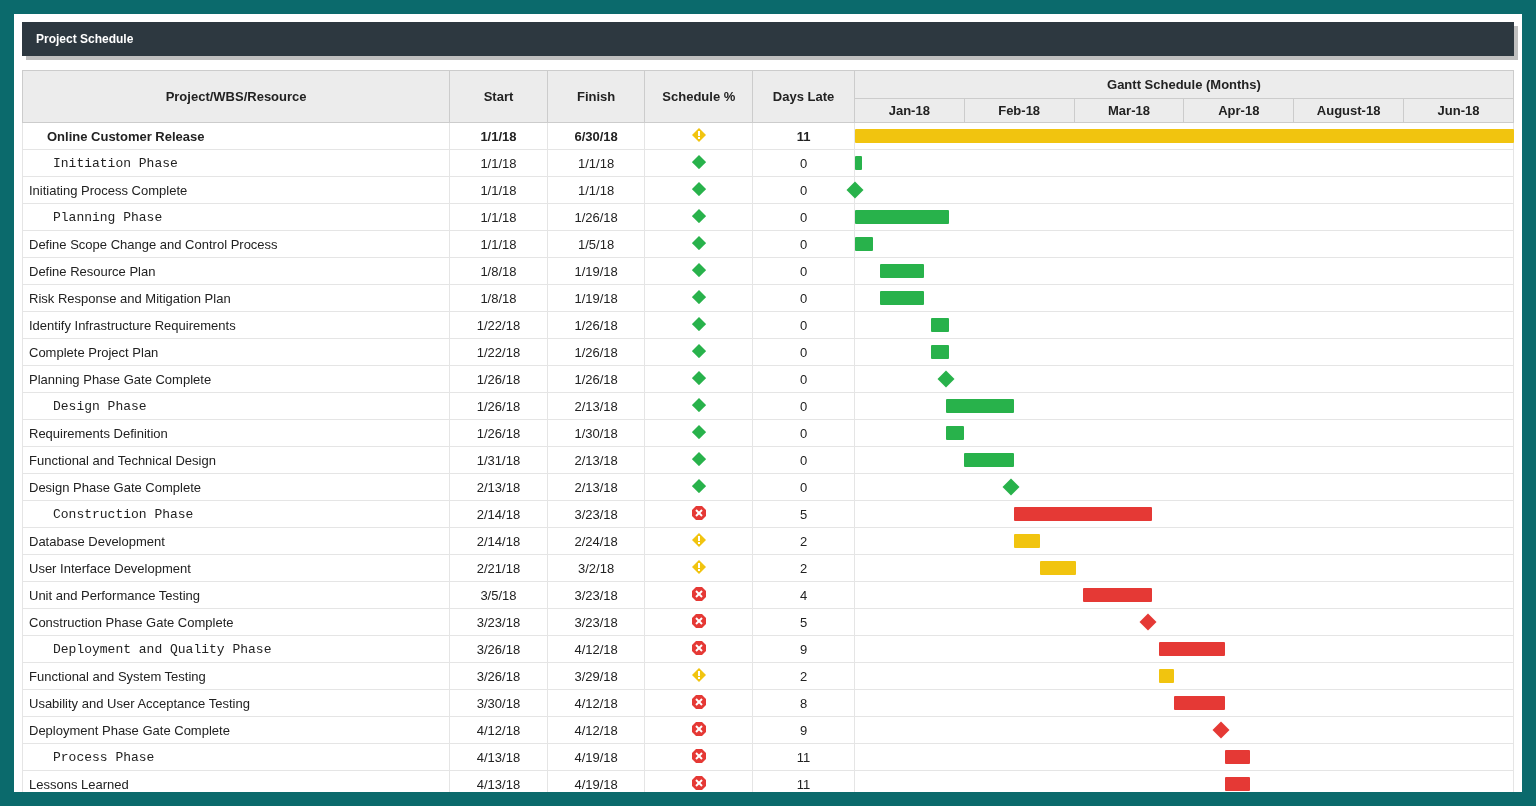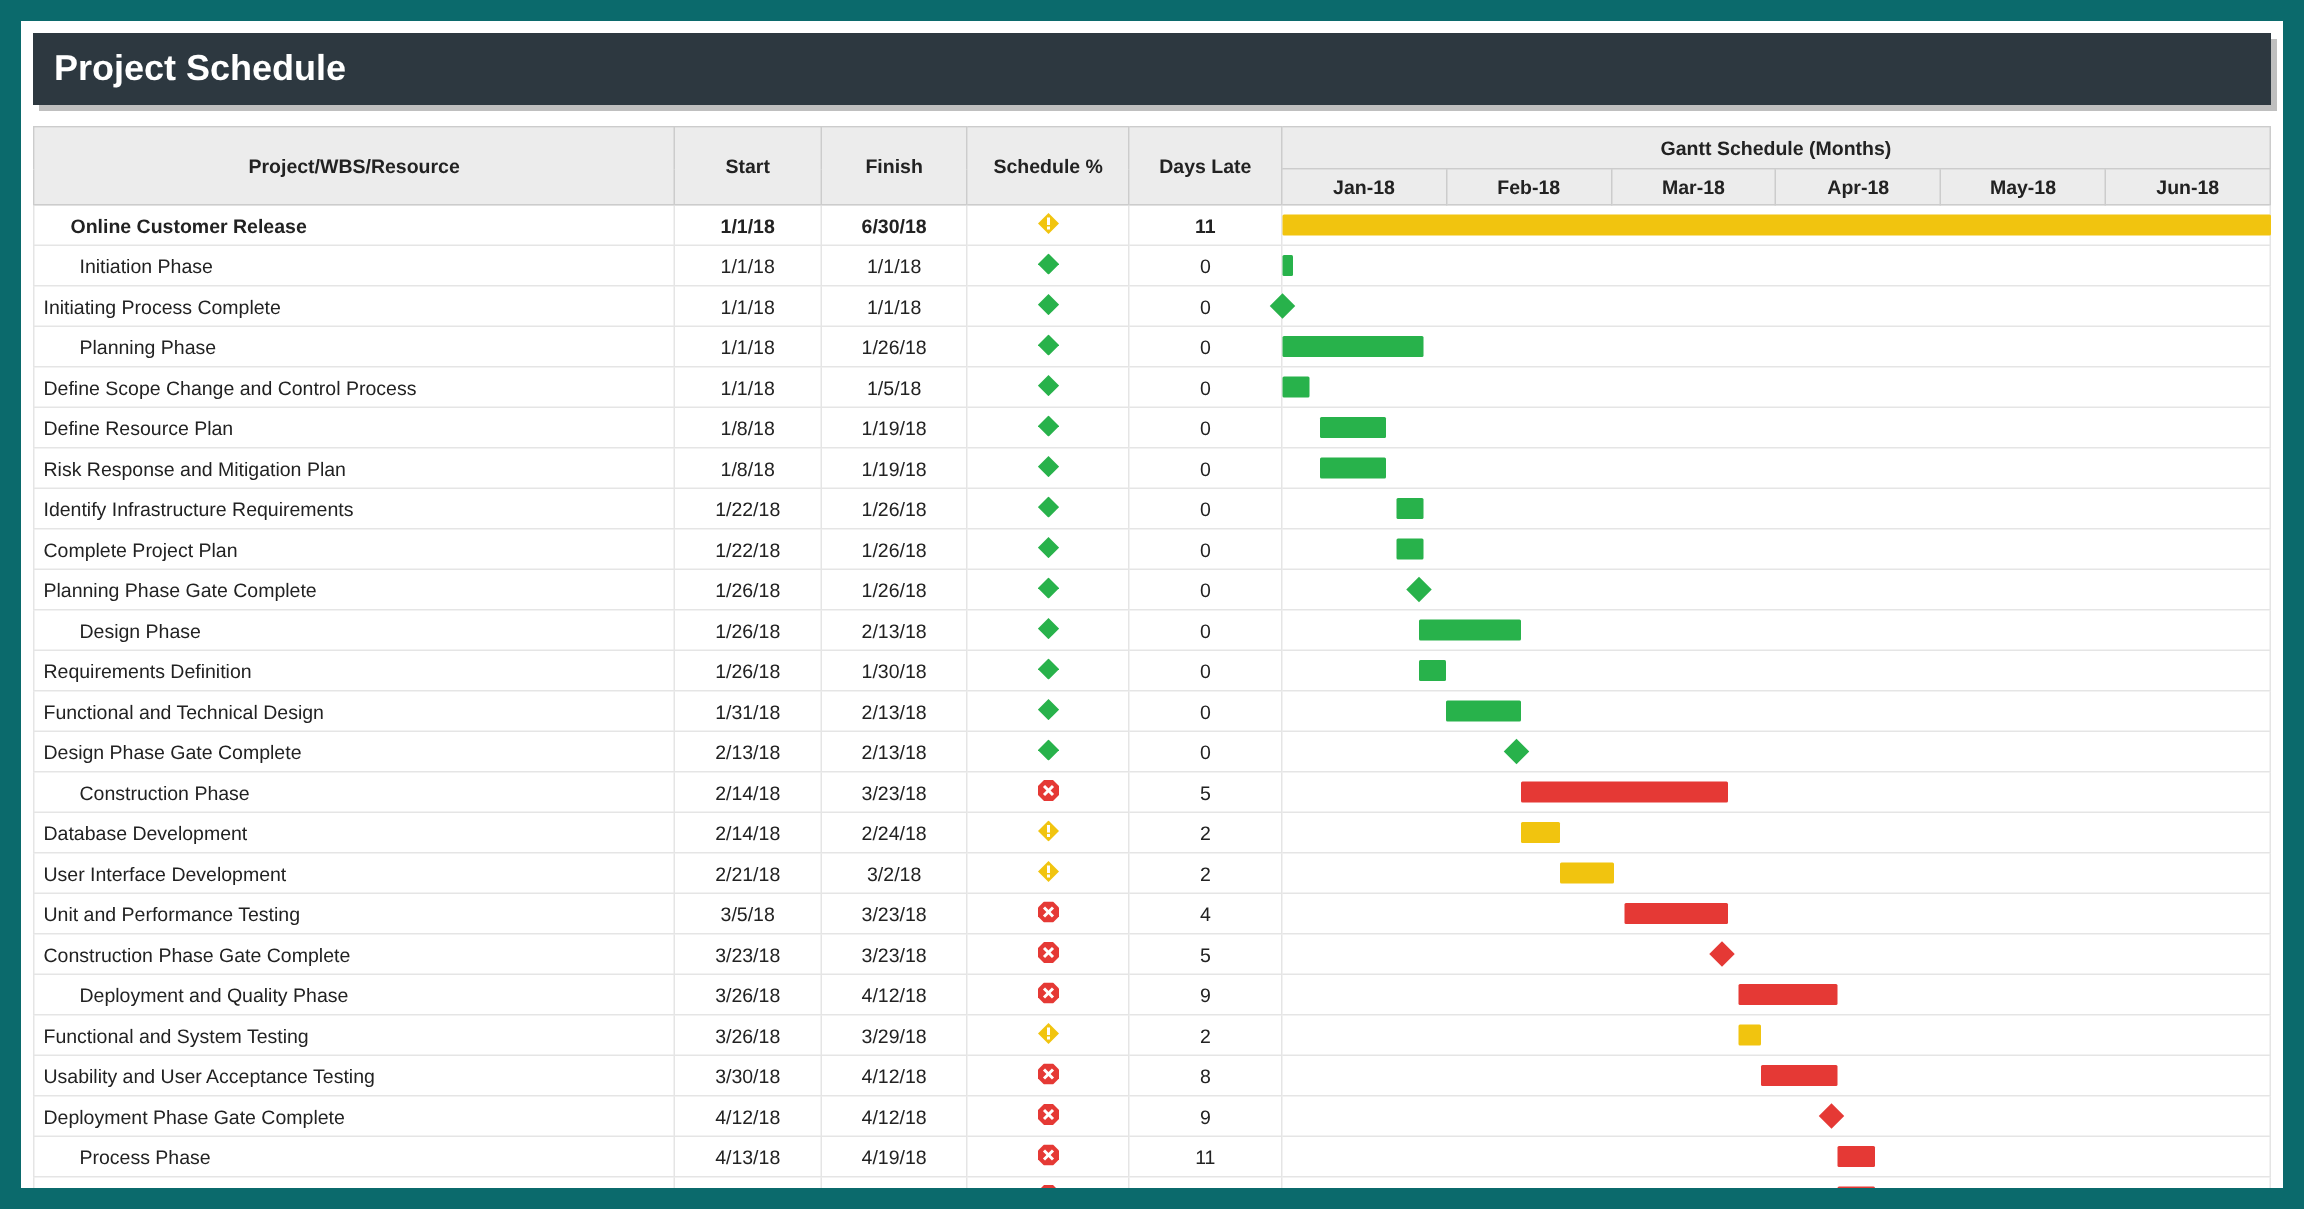--- a/index.html
+++ b/index.html
@@ -22,21 +22,21 @@
     width: 100%;
     height: 100%;
     box-sizing: border-box;
     padding: 8px 8px 0 8px;
     position: relative;
     overflow: hidden;
   }
   .title-bar {
     background: #2d3840;
     color: #fff;
-    font-size: 24px;
+    font-size: 12px;
     font-weight: bold;
     padding: 10px 14px;
     box-shadow: 4px 4px 0 rgba(0,0,0,0.25);
   }
   .table-wrap {
     margin-top: 14px;
   }
   table {
     width: 100%;
     border-collapse: collapse;
@@ -74,21 +74,21 @@
   }
   tbody td.gantt {
     padding: 0;
     border-left: none;
     border-right: none;
     position: relative;
   }
   tbody td.gantt.first { border-left: 1px solid #e5e5e5; }
   tbody td.gantt.last  { border-right: 1px solid #e5e5e5; }
   .l0 { padding-left: 24px; font-weight: bold; }
-  .l1 { padding-left: 30px; }
+  .l1 { padding-left: 30px; font-family: Liberation Mono, monospace; }
   .l2 { }
   .bold { font-weight: bold; }
   
   .ico {
     display: inline-block;
     width: 14px;
     height: 14px;
     position: relative;
   }
   .ico svg { display:block; }
@@ -142,21 +142,21 @@
             <th rowspan="2">Finish</th>
             <th rowspan="2">Schedule %</th>
             <th rowspan="2">Days Late</th>
             <th colspan="6">Gantt Schedule (Months)</th>
           </tr>
           <tr>
             <th class="row2">Jan-18</th>
             <th class="row2">Feb-18</th>
             <th class="row2">Mar-18</th>
             <th class="row2">Apr-18</th>
-            <th class="row2">May-18</th>
+            <th class="row2">August-18</th>
             <th class="row2">Jun-18</th>
           </tr>
         </thead>
         <tbody id="rows">
             <tr>
               <td class="name l0 bold">Online Customer Release</td>
               <td class="bold">1/1/18</td>
               <td class="bold">6/30/18</td>
               <td><span class="ico"><svg viewBox="0 0 14 14">
                     <polygon points="7,0 14,7 7,14 0,7" fill="#f1c40f"></polygon>

